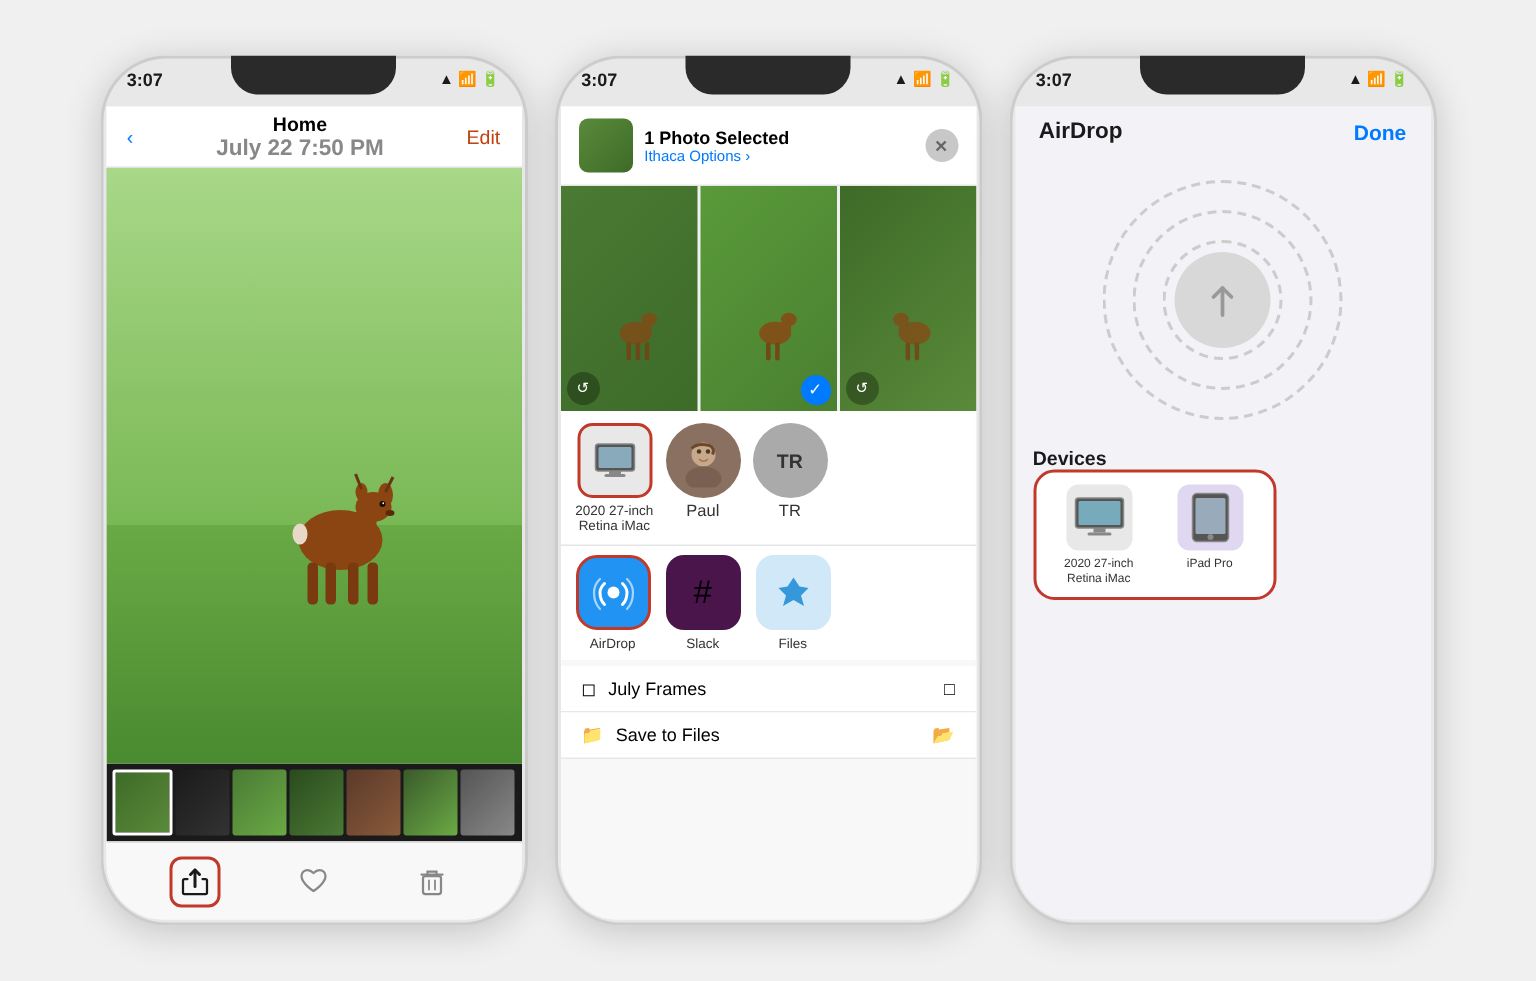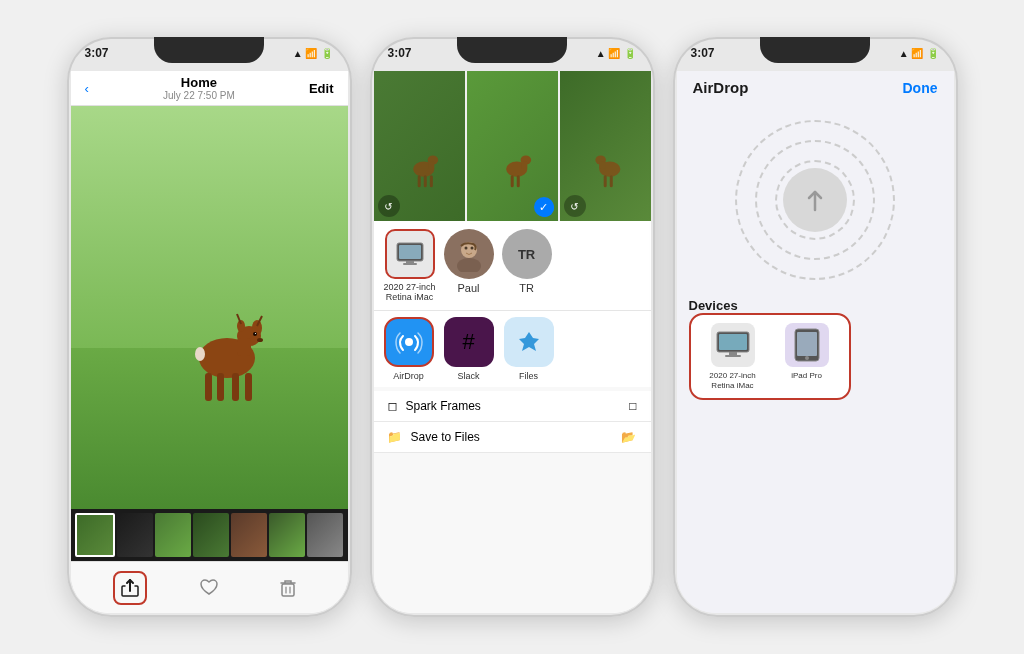--- a/index.html
+++ b/index.html
@@ -72,22 +72,22 @@
       display: flex;
       justify-content: space-between;
       align-items: center;
       padding: 4px 14px 4px;
       background: rgba(255,255,255,0.95);
       border-bottom: 1px solid #e0e0e0;
     }
     .nav-back { color: #007aff; font-size: 13px; display: flex; align-items: center; gap: 2px; }
     .nav-title { text-align: center; }
     .nav-title-main { font-size: 13px; font-weight: 600; }
-    .nav-title-sub { font-size: 10px; color: #888; }
-    .nav-edit { color: #000000; font-size: 13px; font-weight: 700; }
+    .nav-title-sub { font-size: 15px; color: #888; font-weight: bold; }
+    .nav-edit { color: #c2410c; font-size: 13px; font-weight: 400; }
 
     .photo-main {
       flex: 1;
       background: linear-gradient(180deg, #5a8a3a 0%, #3d6b28 40%, #6a9a40 100%);
       position: relative;
       overflow: hidden;
       min-height: 0;
     }
 
     .thumbnail-strip {
@@ -480,20 +480,28 @@
   <div class="notch"></div>
   <div class="status-bar">
     <span class="status-time">3:07</span>
     <div class="status-icons">
       <span>▲</span>
       <span>📶</span>
       <span>🔋</span>
     </div>
   </div>
   <div class="screen">
+    <div class="share-header">
+      <div class="share-thumb"></div>
+      <div class="share-info">
+        <div class="share-count">1 Photo Selected</div>
+        <div class="share-sub">Ithaca  Options ›</div>
+      </div>
+      <div class="share-close">✕</div>
+    </div>
 
     <div class="photo-grid">
       <div class="grid-photo" style="background:linear-gradient(135deg,#4a7a34 0%,#3d6b28 100%);">
         <div class="grid-icons">
           <div class="grid-icon-btn">↺</div>
         </div>
         <svg viewBox="0 0 60 80" style="position:absolute;bottom:15%;left:30%;width:50%;height:50%;opacity:0.7">
           <ellipse cx="30" cy="50" rx="14" ry="10" fill="#8B4513"></ellipse>
           <ellipse cx="42" cy="38" rx="7" ry="6" fill="#8B4513"></ellipse>
           <rect x="36" y="40" width="8" height="10" rx="2" fill="#8B4513"></rect>
@@ -592,21 +600,21 @@
           </svg>
         </div>
         <div class="app-label">Files</div>
       </div>
     </div>
 
     <div class="menu-list">
       <div class="menu-item">
         <div style="display:flex;align-items:center;gap:8px;">
           <span>◻</span>
-          <span>Spark Frames</span>
+          <span>July Frames</span>
         </div>
         <span>□</span>
       </div>
       <div class="menu-item">
         <div style="display:flex;align-items:center;gap:8px;">
           <span>📁</span>
           <span>Save to Files</span>
         </div>
         <span>📂</span>
       </div>

